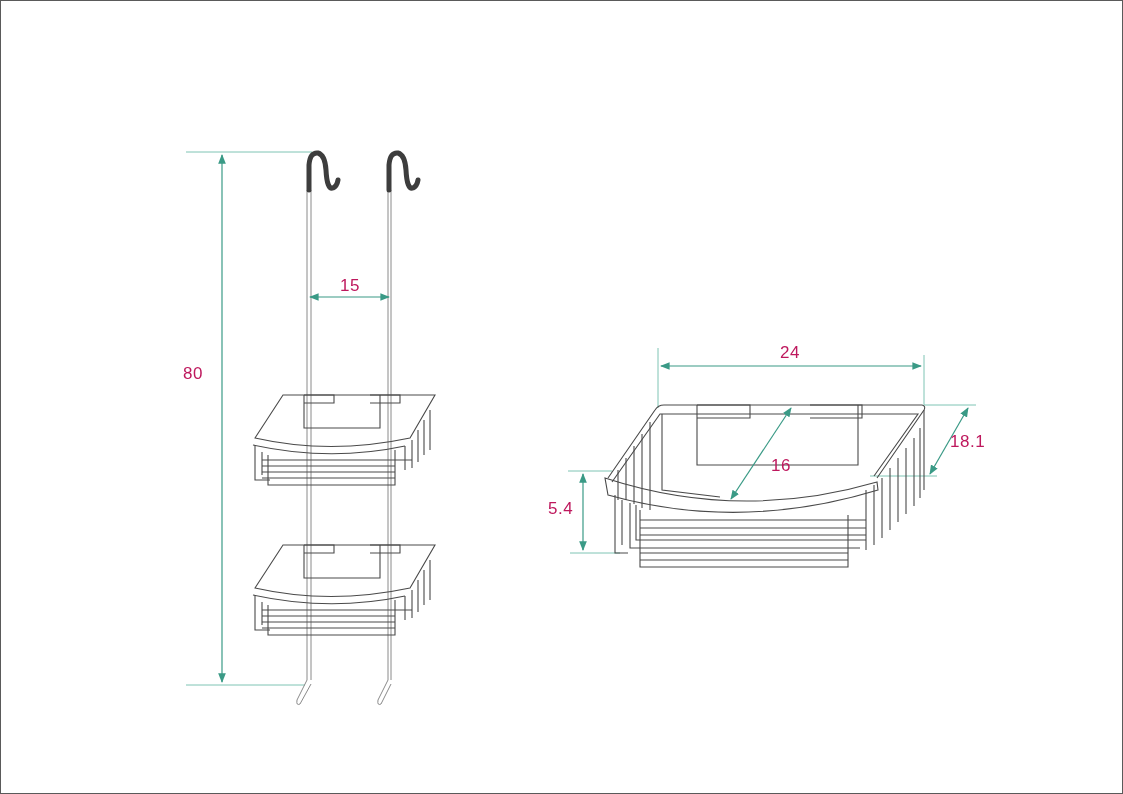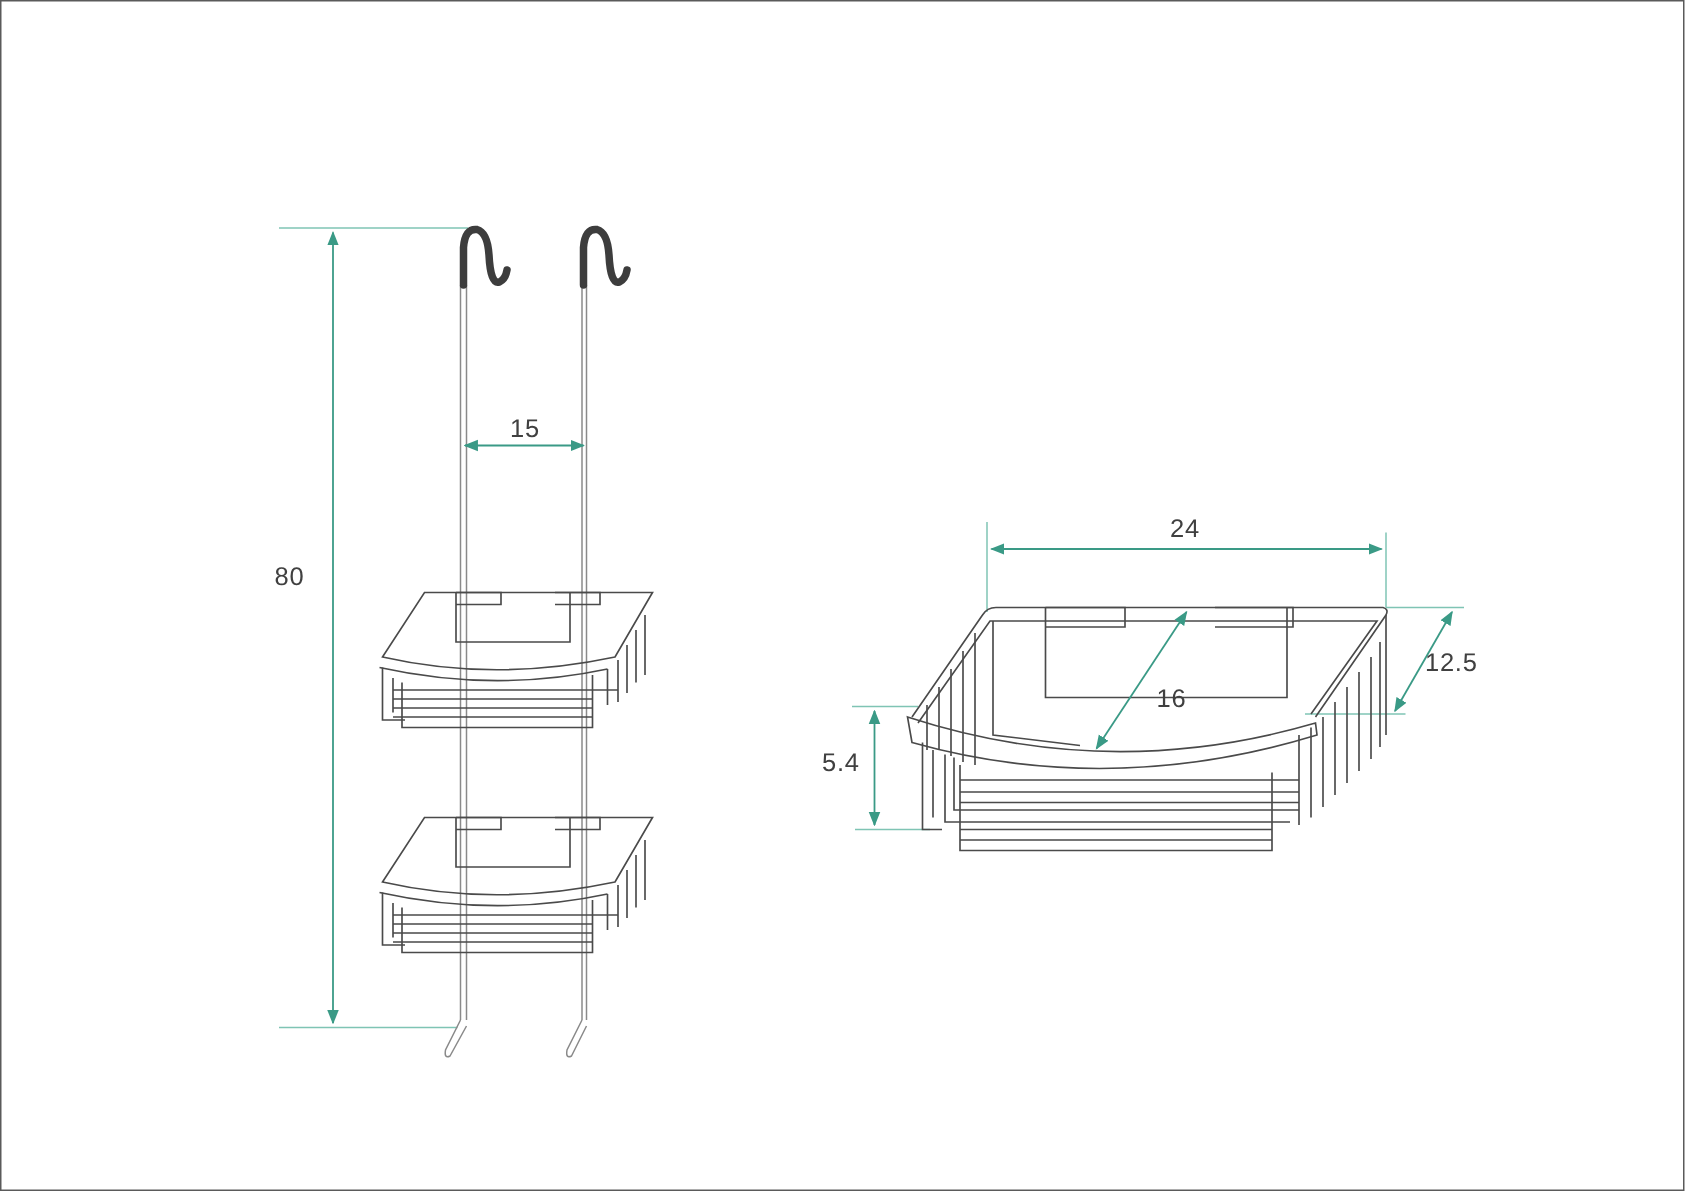--- a/index.html
+++ b/index.html
@@ -4,21 +4,21 @@
 <style>
   html, body { margin: 0; padding: 0; background: #ffffff; }
   body { width: 1123px; height: 794px; position: relative; overflow: hidden; font-family: "Liberation Sans", sans-serif; }
   .sheet { position: absolute; left: 0; top: 0; width: 1121px; height: 792px; border: 1px solid #5a5a5a; background: #fff; }
   svg { position: absolute; left: 0; top: 0; }
   .dim-line { stroke: #3a9a86; stroke-width: 1.2; fill: none; }
   .ext-line { stroke: #7fc4b4; stroke-width: 1; fill: none; }
   .wire { stroke: #4a4a4a; stroke-width: 1.1; fill: none; }
   .wire-light { stroke: #8a8a8a; stroke-width: 1; fill: none; }
   .hook { stroke: #3d3d3d; stroke-width: 5; fill: none; stroke-linecap: round; }
-  .dim-label { position: absolute; font-family: "Liberation Sans", sans-serif; font-size: 17px; color: #404040; letter-spacing: 0.5px; }
+  .dim-label { position: absolute; font-family: "Liberation Sans", sans-serif; font-size: 17px; color: #be185d; letter-spacing: 0.5px; }
 </style>
 </head>
 <body>
 
 <div class="sheet"></div>
 
 <svg width="1123" height="794" viewBox="0 0 1123 794">
   <defs>
     <marker id="arr" viewBox="0 0 10 10" refX="9" refY="5" markerWidth="8" markerHeight="8" orient="auto-start-reverse">
       <path d="M0,1 L10,5 L0,9 z" fill="#3a9a86"></path>
@@ -122,18 +122,18 @@
 
       <path class="wire" d="M618,470 L618,500 M626,458 L626,500 M634,446 L634,504 M642,434 L642,508 M650,422 L650,510"></path>
     </g>
 
     <g>
       <line class="dim-line" x1="791" y1="408" x2="731" y2="499" marker-start="url(#arr)" marker-end="url(#arr)"></line>
     </g>
   </g>
 </svg>
 
-<div class="dim-label" style="left:183px; top:375px;">80</div>
+<div class="dim-label" style="left:183px; top:364px;">80</div>
 <div class="dim-label" style="left:340px; top:276px;">15</div>
 <div class="dim-label" style="left:780px; top:343px;">24</div>
 <div class="dim-label" style="left:771px; top:456px;">16</div>
-<div class="dim-label" style="left:950px; top:432px;">12.5</div>
+<div class="dim-label" style="left:950px; top:432px;">18.1</div>
 <div class="dim-label" style="left:548px; top:499px;">5.4</div>
 
 </body></html>

